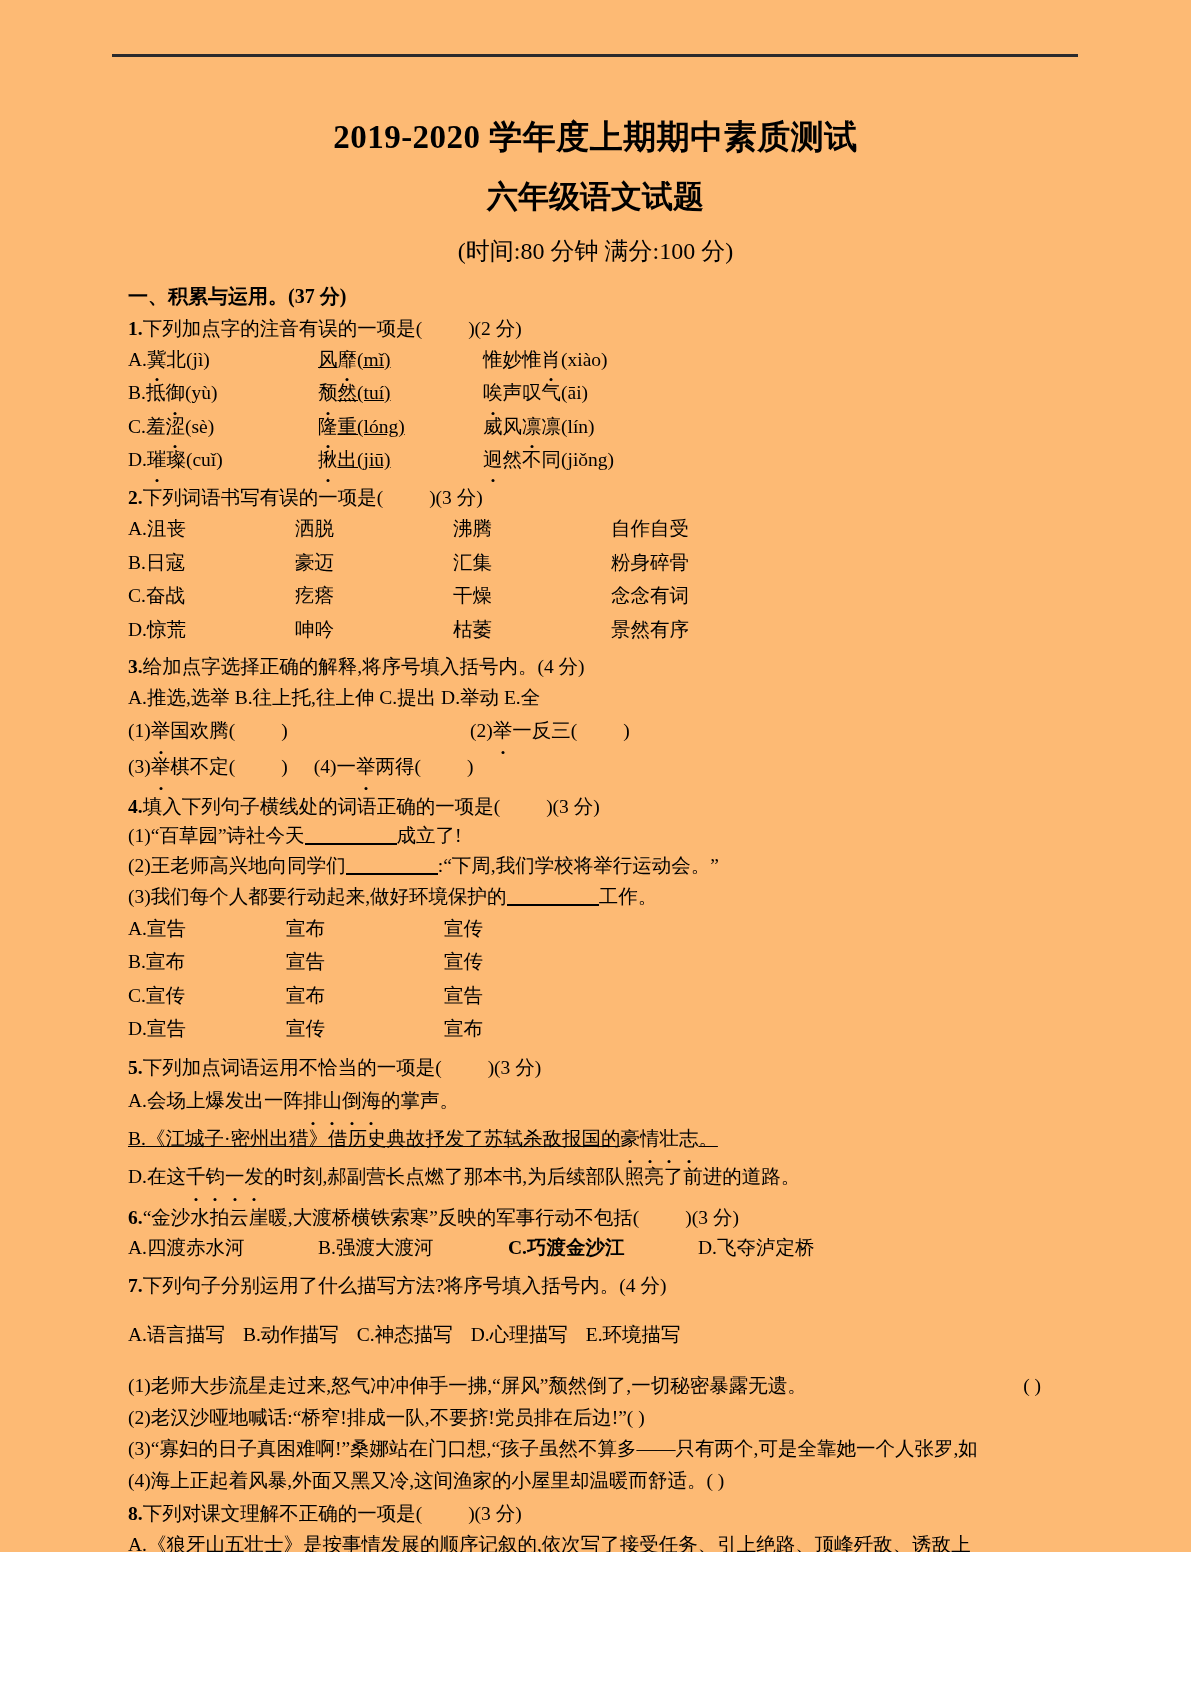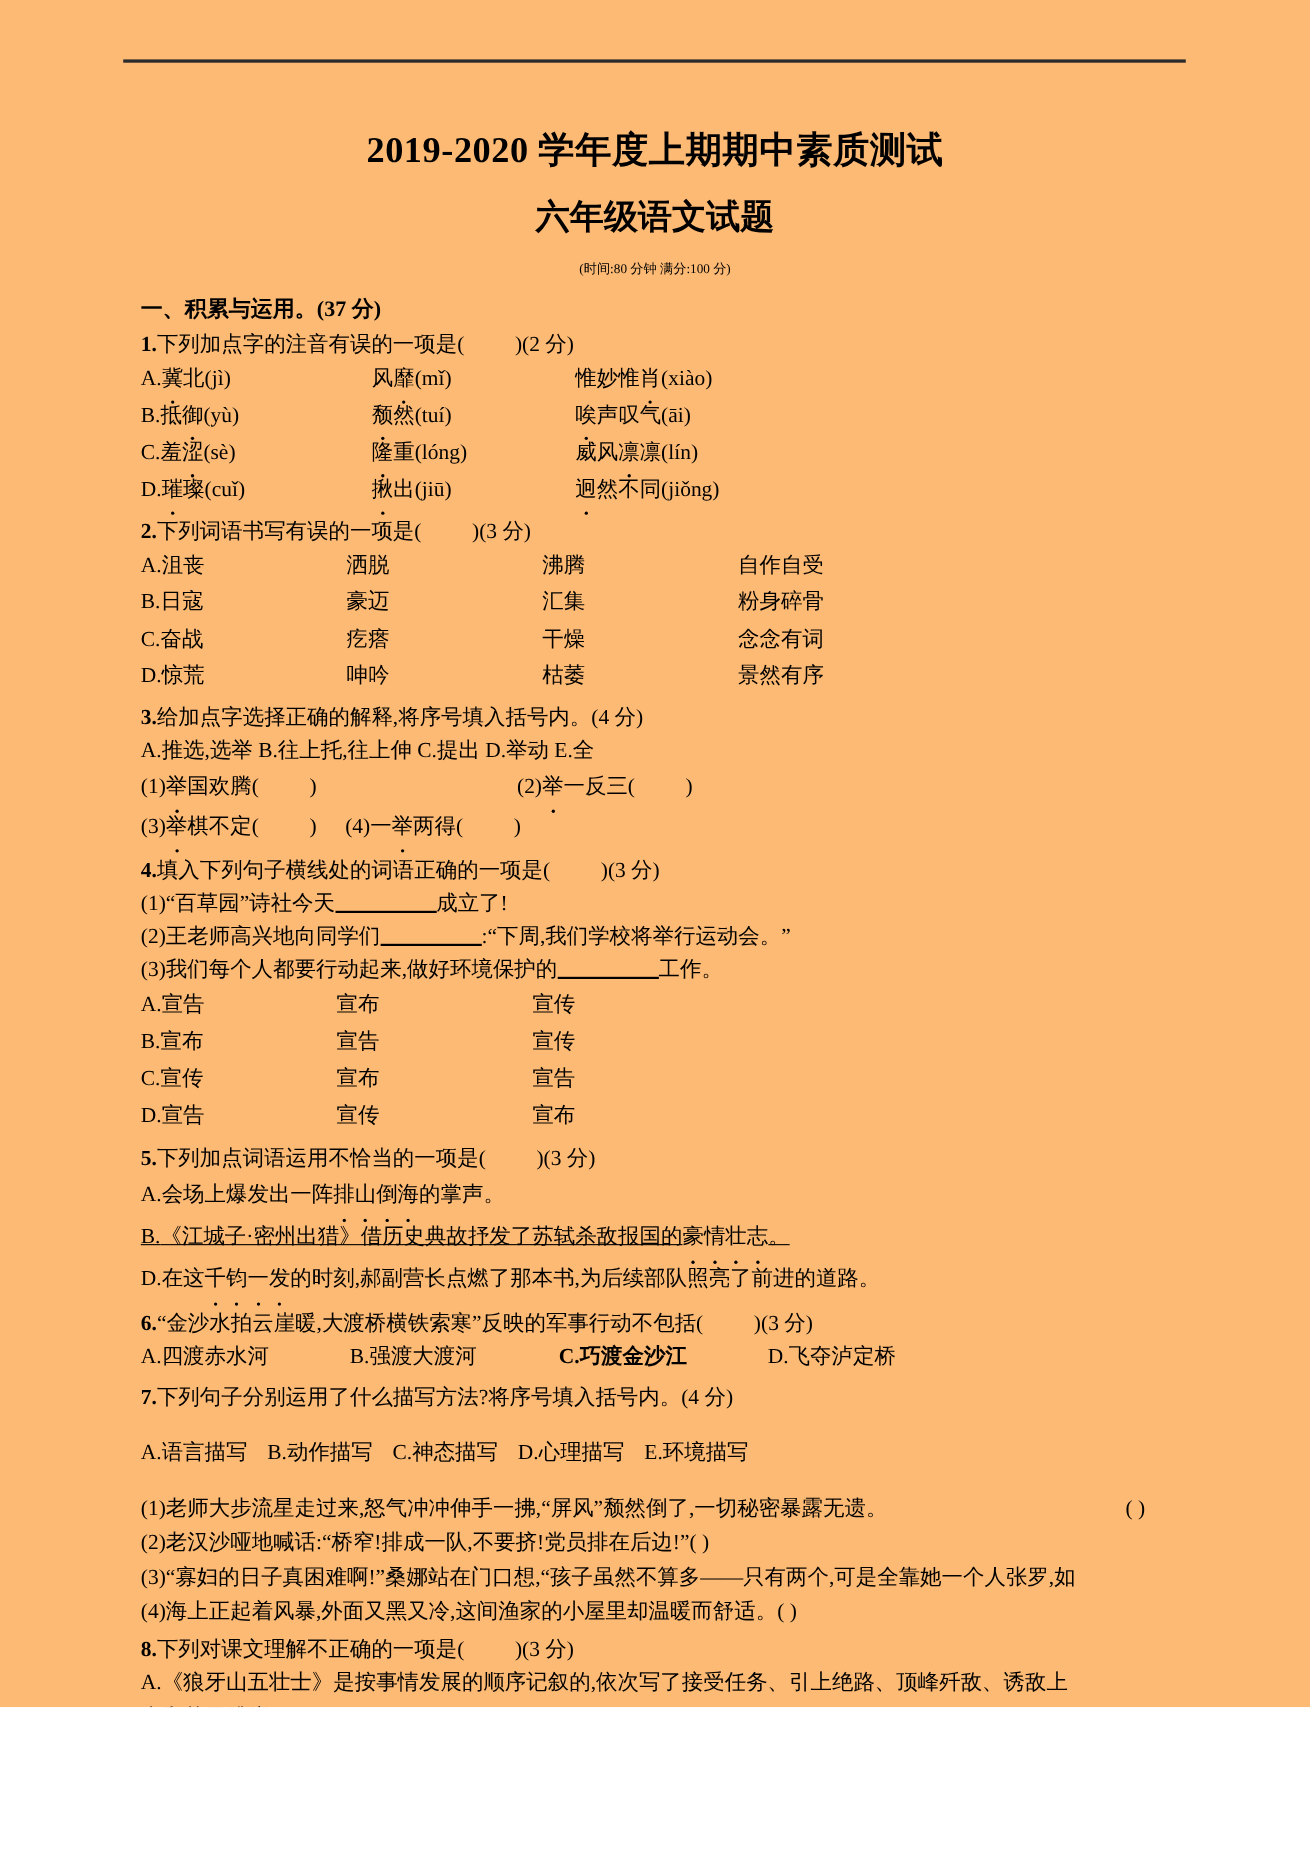--- a/index.html
+++ b/index.html
@@ -48,21 +48,21 @@
   .doc-subtitle {
     text-align: center;
     font-weight: bold;
     font-size: 31px;
     margin: 0;
     padding-top: 20px;
     line-height: 1.2;
   }
   .doc-meta {
     text-align: center;
-    font-size: 12px;
+    font-size: 24px;
     margin: 0;
     padding-top: 22px;
     line-height: 1.2;
   }
 
   
   .body-block {
     margin: 0;
     padding: 16px 112px 0 128px;
     font-size: 19.5px;
@@ -88,26 +88,25 @@
   }
   .paren {
     display: inline-block;
     min-width: 46px;
   }
   
   .optrow {
     display: flex;
     line-height: 1.72;
     white-space: nowrap;
-    gap: 20px;
   }
   .optrow > span { display: block; }
   
   .c1-a { width: 190px; }
-  .c1-b { width: 165px; }
+  .c1-b { width: 165px; text-decoration: underline; }
   .c1-c { width: 260px; }
   
   .c2-a { width: 167px; }
   .c2-b { width: 158px; }
   .c2-c { width: 158px; }
   
   .c4-a { width: 158px; }
   .c4-b { width: 158px; }
   
   .subrow2 {

